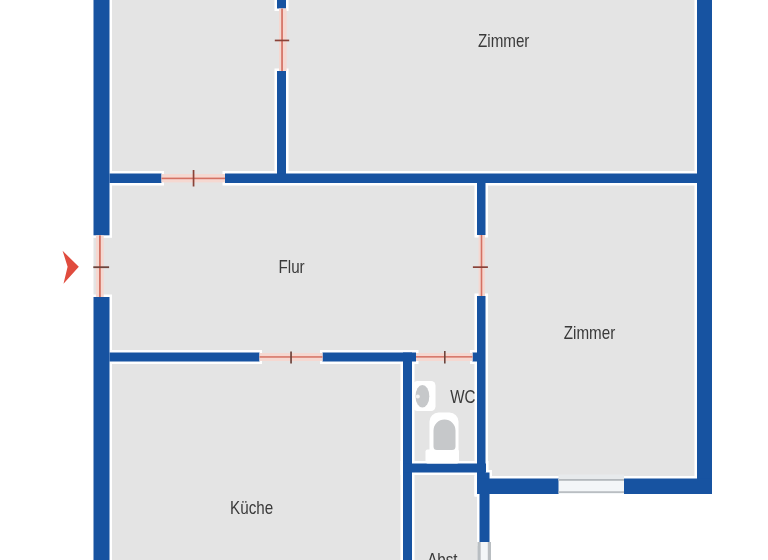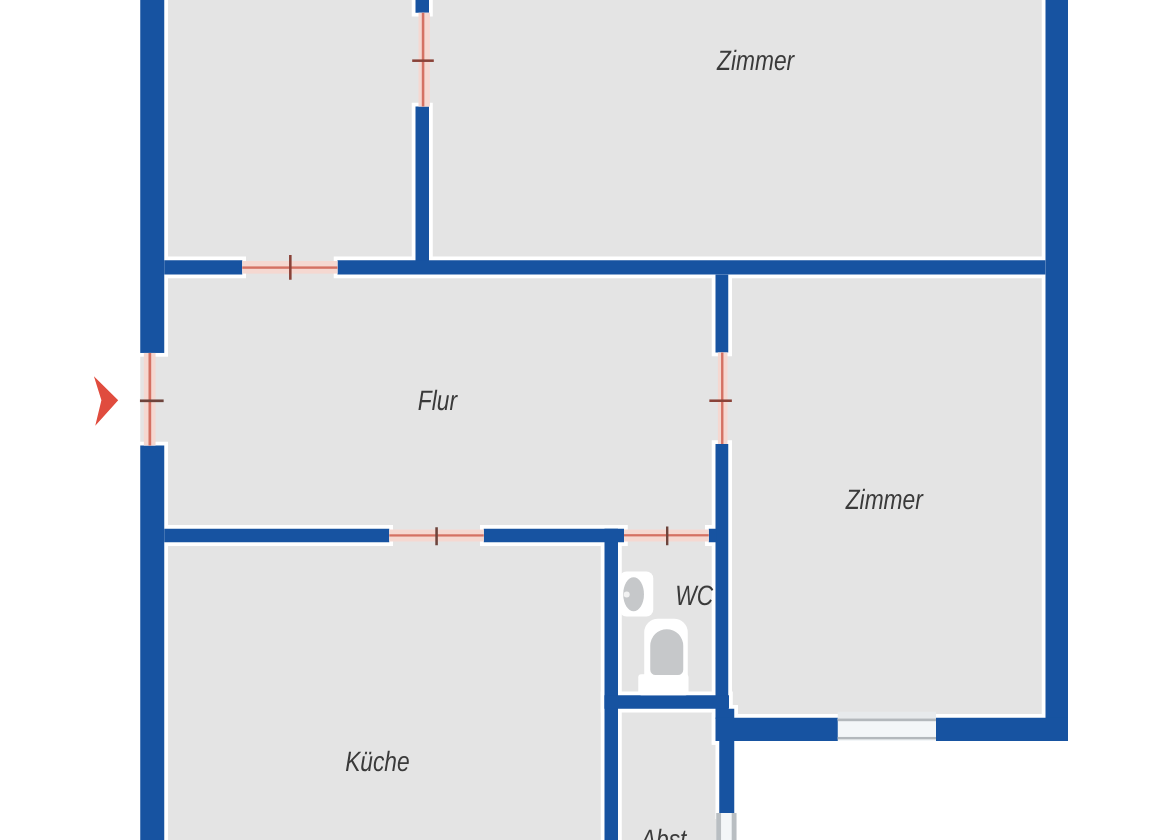--- a/index.html
+++ b/index.html
@@ -1,16 +1,16 @@
 <!DOCTYPE html>
 <html><head>
 <meta charset="utf-8">
 <style>
   html,body{margin:0;padding:0;background:#ffffff;}
-  #stage{position:relative;width:768px;height:560px;overflow:hidden;background:#ffffff;font-style:italic;}
+  #stage{position:relative;width:768px;height:560px;overflow:hidden;background:#ffffff;}
   svg{display:block;filter:blur(0.35px);}
   text{font-family:"Liberation Sans",sans-serif;fill:#3a3a3a;}
 </style>
 </head>
 <body>
 <div id="stage">
 <svg width="768" height="560" viewBox="0 0 768 560">
 
   <path d="M93.5,0 L712,0 L712,494 L489.5,494 L489.5,560 L93.5,560 Z" fill="#e4e4e4"></path>
 

